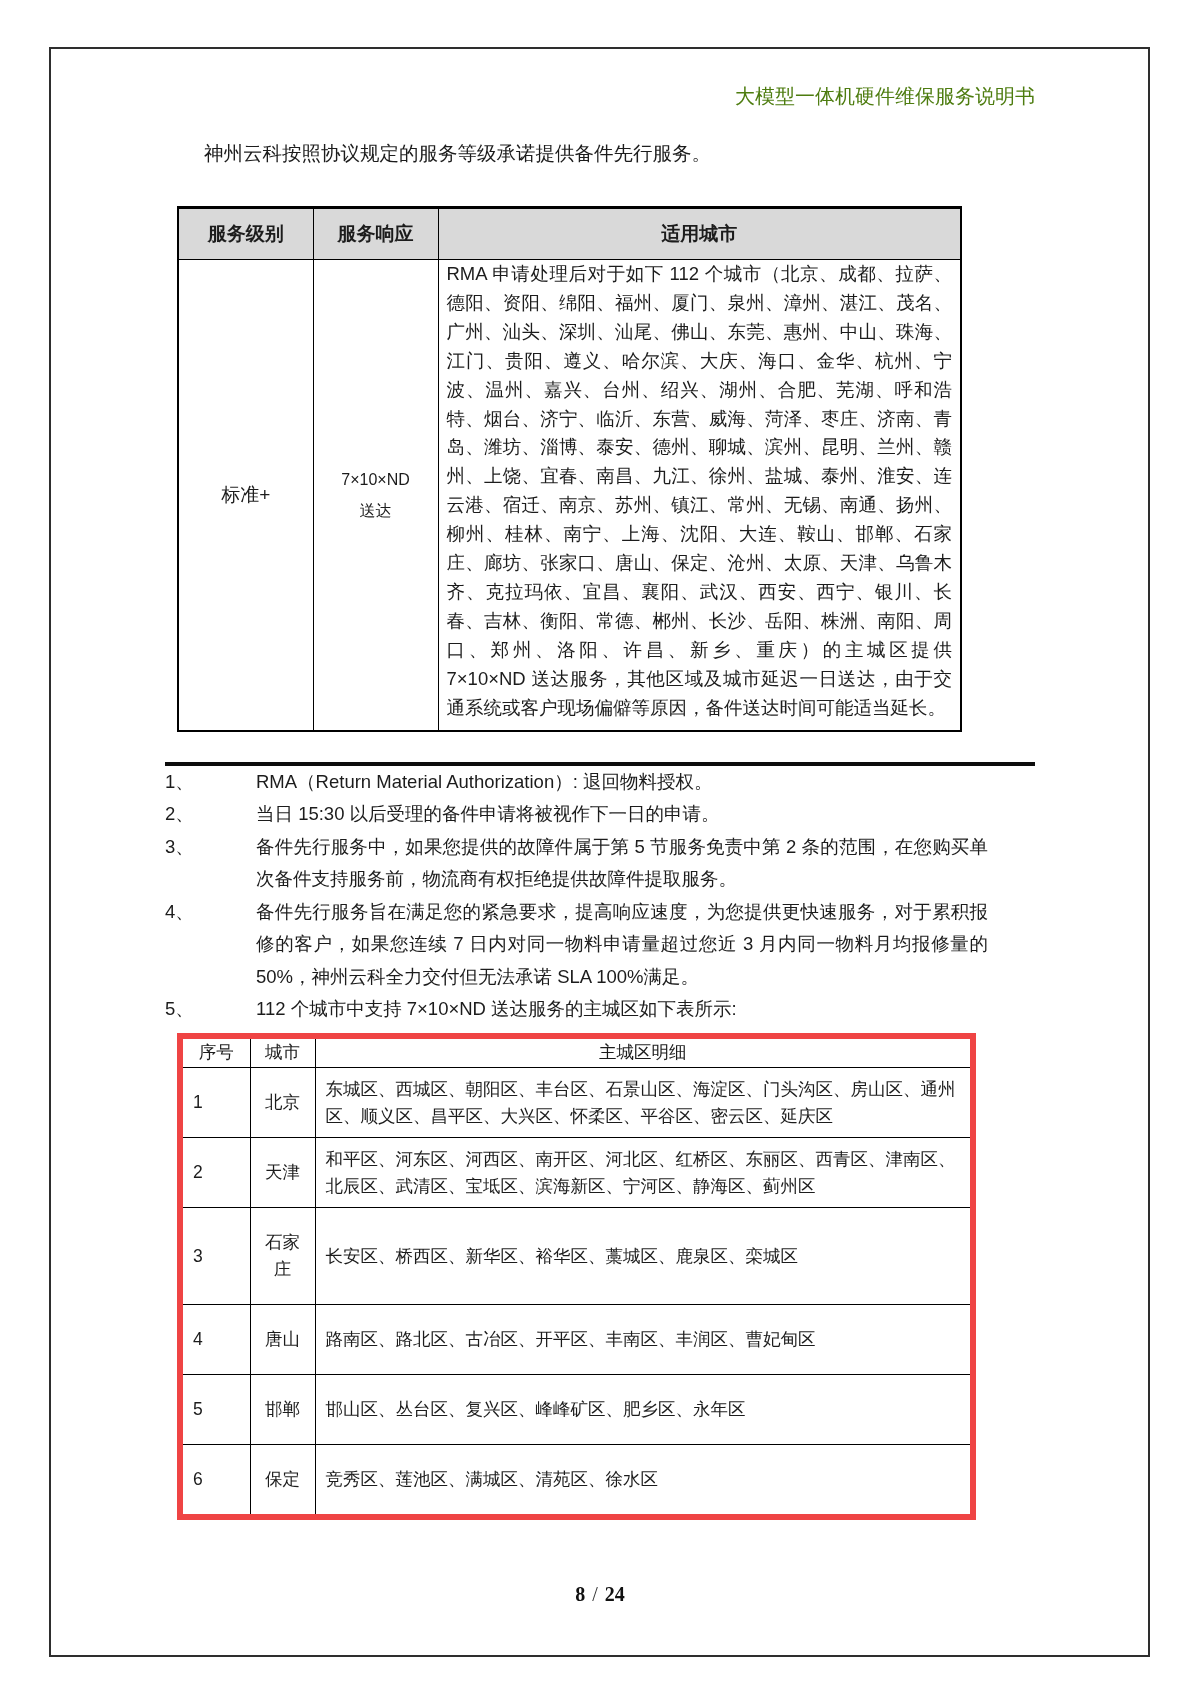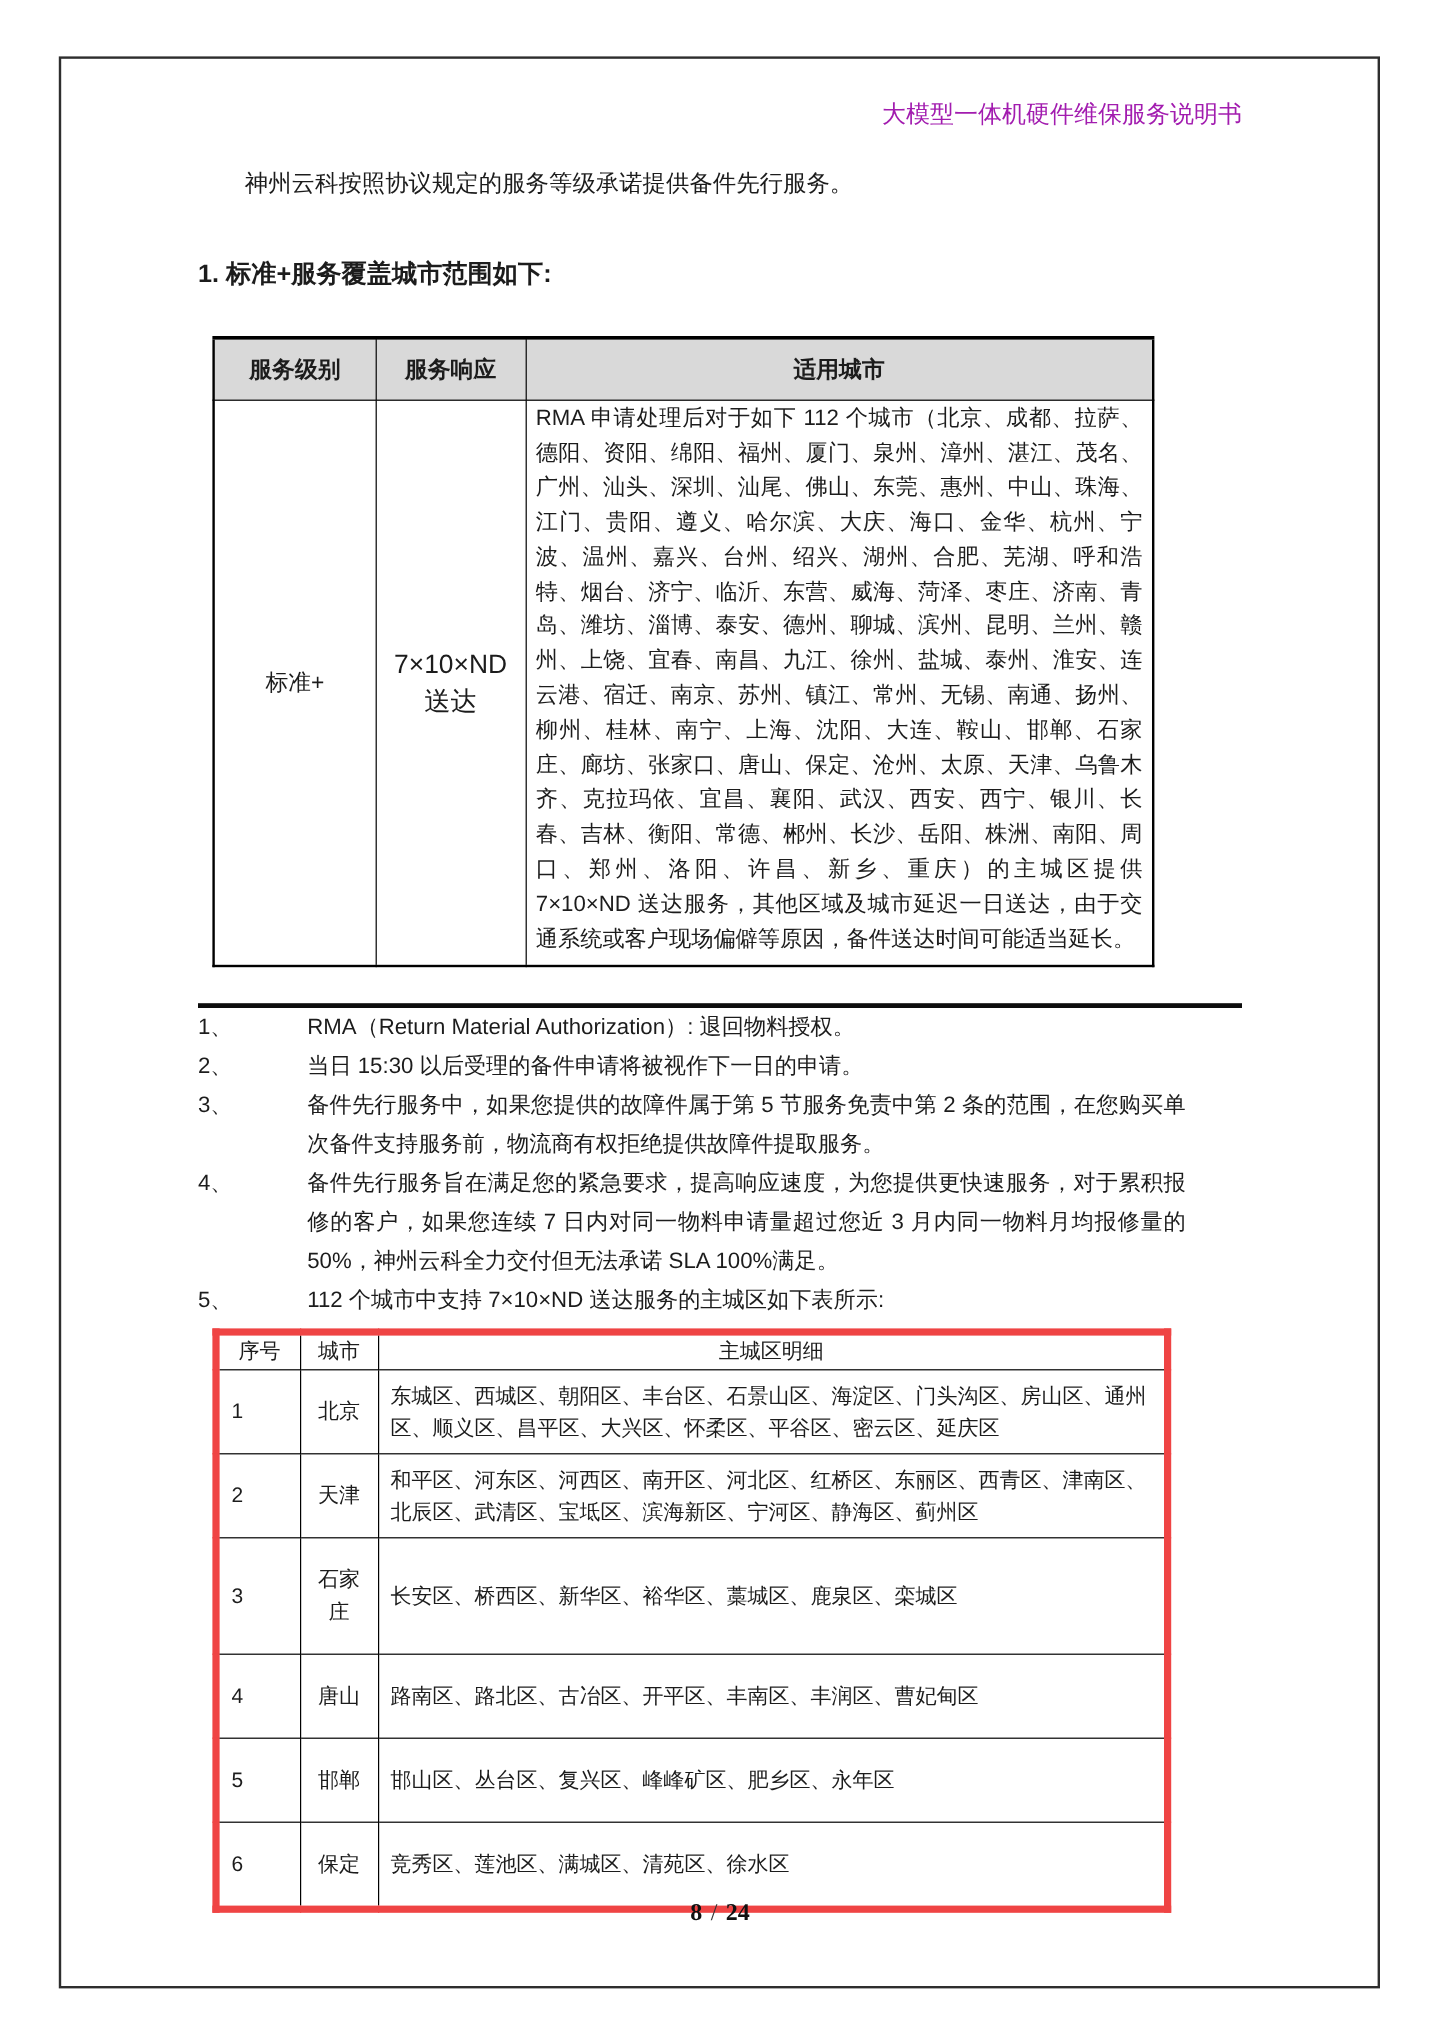--- a/index.html
+++ b/index.html
@@ -20,21 +20,21 @@
     position: absolute;
     left: 165px; top: 0;
     width: 870px;
   }
   .doc-header {
     margin-top: 84px;
     text-align: right;
     font-family: "Liberation Serif", serif;
     font-size: 20px;
     line-height: 24px;
-    color: #a21caf;
+    color: #4d7c0f;
   }
   .para { font-size: 19.5px; line-height: 29px; }
   .para-1 { margin-top: 44px; }
   .para-2 { margin-top: 31px; text-indent: 2em; }
   .section-heading {
     margin-top: 46px;
     font-size: 21px;
     font-weight: bold;
   }
   table { border-collapse: collapse; table-layout: fixed; }
@@ -49,21 +49,21 @@
     height: 52px;
     font-size: 19px;
     font-weight: bold;
     text-align: center;
     vertical-align: middle;
   }
   .t1 td { vertical-align: middle; }
   .td-level { text-align: center; font-size: 19px; }
   .td-response {
     text-align: center;
-    font-size: 22px;
+    font-size: 16px;
     line-height: 31px;
     white-space: pre-line;
   }
   .td-cities {
     padding: 0 8px 7px 8px;
     font-size: 18.5px;
     line-height: 28.9px;
     text-align: justify;
   }
   .divider-rule {
@@ -114,21 +114,20 @@
 <body>
 
 <div class="page-frame"></div>
 
 <div class="content">
 
   <div class="doc-header">大模型一体机硬件维保服务说明书</div>
 
   <div class="para para-2">神州云科按照协议规定的服务等级承诺提供备件先行服务。</div>
 
-  <div class="section-heading">1. 标准+服务覆盖城市范围如下:</div>
 
   <table class="t1">
     <colgroup>
         <col style="width:135px">
         <col style="width:125px">
         <col style="width:523px">
       </colgroup>
     <thead>
       <tr>
         <th>服务级别</th>

